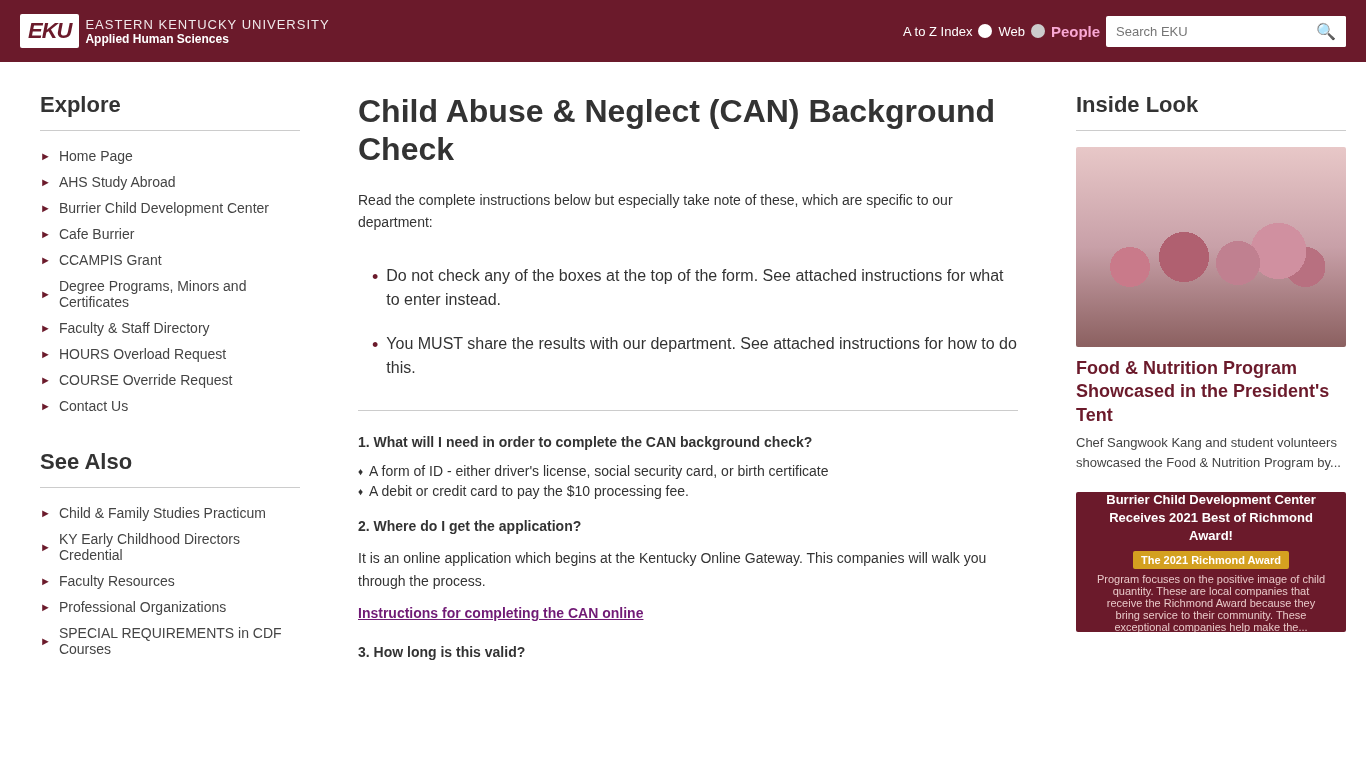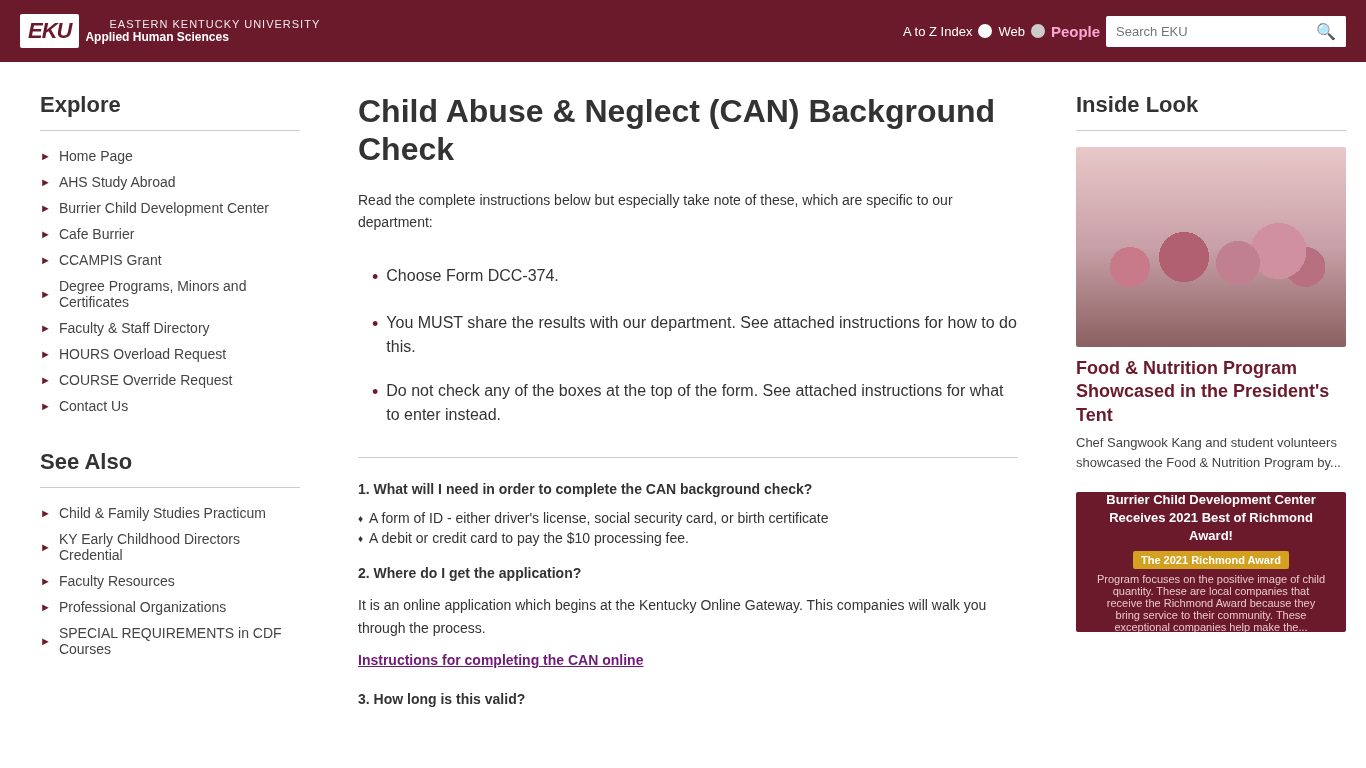--- a/index.html
+++ b/index.html
@@ -28,25 +28,24 @@
       font-style: italic;
       padding: 4px 8px;
       border-radius: 2px;
       letter-spacing: -1px;
     }
     .header-title-group {
       display: flex;
       flex-direction: column;
     }
     .header-university {
-      font-size: 11px;
+      font-size: 13px;
       letter-spacing: 1px;
       text-transform: uppercase;
       opacity: 0.9;
-      margin-left: 24px;
     }
     .header-dept {
       font-size: 12px;
       font-weight: bold;
     }
     .header-right {
       display: flex;
       align-items: center;
       gap: 6px;
     }
@@ -426,23 +425,22 @@
           <span class="chevron">►</span>
           <a href="#">SPECIAL REQUIREMENTS in CDF Courses</a>
         </li>
     </ul>
   </aside>
 
   <main class="main-content">
     <h1 class="page-title">Child Abuse &amp; Neglect (CAN) Background Check</h1>
     <p class="intro-text">Read the complete instructions below but especially take note of these, which are specific to our department:</p>
     <ul class="highlight-list">
-      <li>Choose Form DCC-374.</li>
+      <li>Do not check any of the boxes at the top of the form.  See attached instructions for what to enter instead.</li>
       <li>You MUST share the results with our department.  See attached instructions for how to do this.</li>
-      <li>Do not check any of the boxes at the top of the form.  See attached instructions for what to enter instead.</li>
     </ul>
     <hr class="divider">
     <div class="faq-section">
       <p class="faq-question">1.  What will I need in order to complete the CAN background check?</p>
       <div class="faq-bullet">
         <span>A form of ID - either driver's license, social security card, or birth certificate</span>
       </div>
       <div class="faq-bullet">
         <span>A debit or credit card to pay the $10 processing fee.</span>
       </div>

